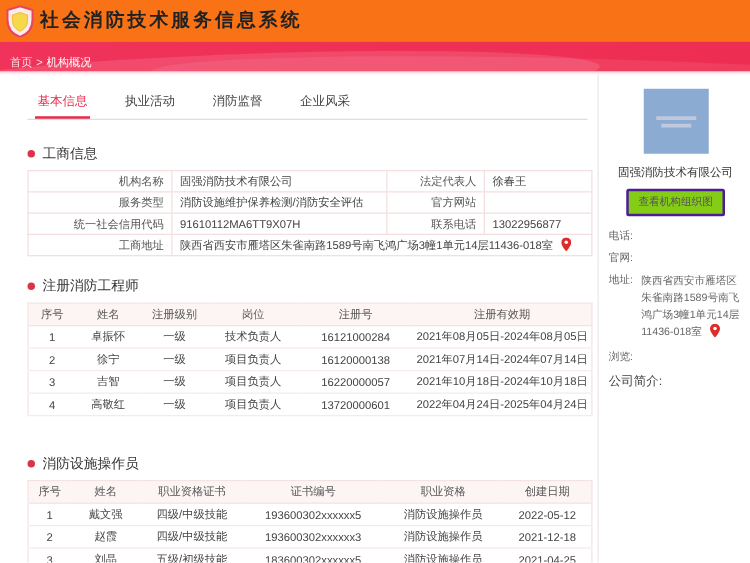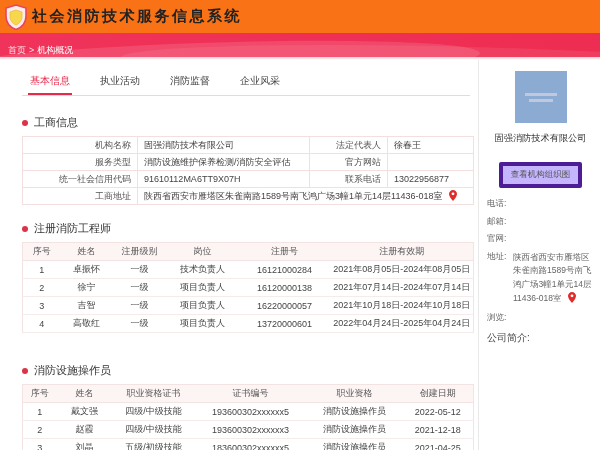--- a/index.html
+++ b/index.html
@@ -53,22 +53,22 @@
     border-bottom:1px solid #f6ebeb; }
 
   .pin { display:inline-block; vertical-align:-2px; margin-left:4px; }
 
   
   .side-logo { width:52px; height:52px; background:#8cabd3; margin:5px auto 0; position:relative; }
   .side-logo i { position:absolute; left:10px; width:32px; height:3px; background:rgba(255,235,235,0.45); }
   .side-logo i.l1 { top:22px; } .side-logo i.l2 { top:28px; width:24px; left:14px; }
   .side-company { font-size:10px; color:#333; text-align:center; margin-top:8px; white-space:nowrap;
     transform:scale(0.92); transform-origin:center; }
-  .side-btn { display:block; margin:17px auto 0; font-size:8.5px; color:#555; background:#c4b5fd;
-    border:4px solid #4c1d95; border-radius:2px; padding:3px 8px; cursor:pointer; }
+  .side-btn { display:block; margin:6px auto 0; font-size:8.5px; color:#555; background:#84cc16;
+    border:2px solid #4c1d95; border-radius:2px; padding:3px 8px; cursor:pointer; }
   .side-fields { margin-top:10px; font-size:8.5px; color:#666; line-height:1.25; }
   .side-row { display:flex; margin-bottom:7px; }
   .side-row .k { flex:0 0 26px; }
   .side-row .v { flex:1; word-break:break-all; line-height:1.6; }
   .side-profile { font-size:10px; color:#444; margin-top:8px; }
 </style>
 </head>
 <body>
 
 <div class="top-header">
@@ -262,24 +262,20 @@
       </div>
     <div class="side-company">固强消防技术有限公司</div>
     <button class="side-btn">查看机构组织图</button>
 
     <div class="side-fields">
       <div class="side-row">
         <span class="k">电话:</span>
         <span class="v"></span>
       </div>
       <div class="side-row">
-        <span class="k">邮箱:</span>
-        <span class="v"></span>
-      </div>
-      <div class="side-row">
         <span class="k">官网:</span>
         <span class="v"></span>
       </div>
       <div class="side-row">
         <span class="k">地址:</span>
         <span class="v"><span>陕西省西安市雁塔区朱雀南路1589号南飞鸿广场3幢1单元14层11436-018室</span>
           <svg class="pin" width="8" height="11" viewBox="0 0 8 11">
             <path d="M4 0 C1.8 0 0 1.8 0 4 C0 6.8 4 11 4 11 S8 6.8 8 4 C8 1.8 6.2 0 4 0 Z" fill="#e02b2b"></path>
             <circle cx="4" cy="3.8" r="1.4" fill="#fff"></circle>
           </svg>

